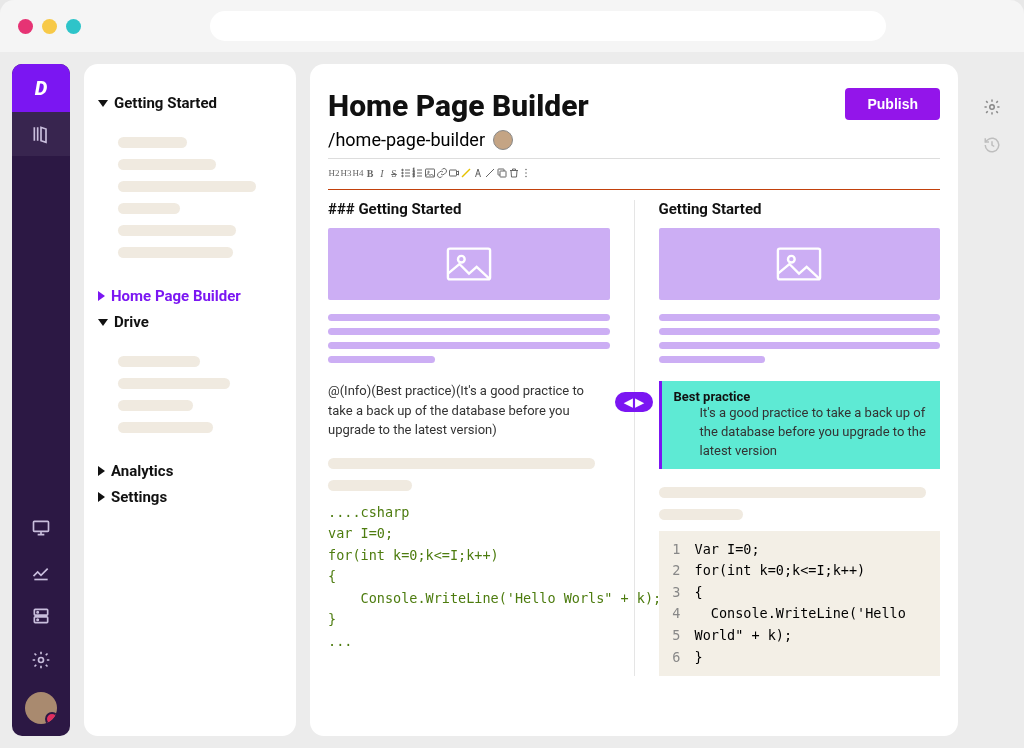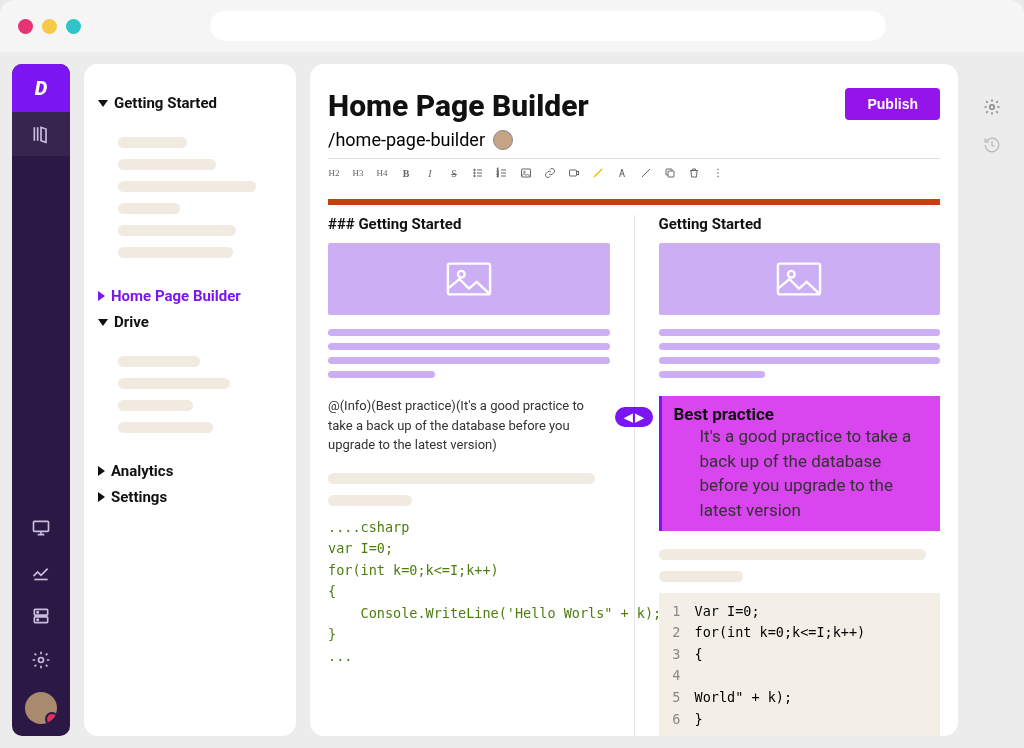--- a/index.html
+++ b/index.html
@@ -139,23 +139,23 @@
   display: flex; align-items: center; gap: 8px;
   margin-top: 6px; padding-bottom: 8px;
   border-bottom: 1px solid #ddd;
 }
 .slug { font-size: 18px; color: #000000; }
 .small-avatar {
   width: 20px; height: 20px; border-radius: 50%;
   background: #c4a484; border: 1px solid #888;
 }
 .toolbar {
-  display: flex; gap: 12px; align-items: center;
-  padding: 8px 0 20px 0;
-  border-bottom: 6px solid #c2410c;
+  display: flex; align-items: center;
+  padding: 8px 0 10px 0;
+  border-bottom: 1px solid #c2410c;
   font-size: 10px;
   color: #666;
 }
 .tb { cursor: pointer; font-family: Georgia, serif; min-width: 12px; text-align: center; }
 .tb.small { font-size: 9px; }
 .tb svg { width: 12px; height: 12px; display: block; }
 .panes {
   display: flex;
   gap: 24px;
   margin-top: 10px;
@@ -194,23 +194,23 @@
 .purple-lines { margin: 10px 0 18px; }
 .purple-line {
   height: 7px; background: #ccaef4; border-radius: 4px; margin: 7px 0;
 }
 .purple-line.short { width: 38%; }
 .raw-text {
   font-size: 13px; color: #333; line-height: 1.5;
 }
 .callout {
   border-left: 3px solid #7b16f2;
-  background: #d946ef;
+  background: #5eead4;
   padding: 8px 12px;
-  font-size: 17px;
+  font-size: 13px;
 }
 .callout-title { font-weight: 700; color: #111; }
 .callout-body { color: #333; line-height: 1.45; margin-left: 26px; }
 .ghost-lines2 { margin: 18px 0 10px; }
 .code-block {
   font-family: ui-monospace, Menlo, Consolas, monospace;
   font-size: 13.5px;
   line-height: 1.6;
   color: #4d7c0f;
 }
@@ -477,20 +477,21 @@
           <div class="ln">
               <span class="num">2</span>
               <span>for(int k=0;k&lt;=I;k++)</span>
             </div>
           <div class="ln">
               <span class="num">3</span>
               <span>{</span>
             </div>
           <div class="ln">
               <span class="num">4</span>
+              <span style="white-space:pre">  Console.WriteLine('Hello</span>
             </div>
           <div class="ln">
               <span class="num">5</span>
               <span>World" + k);</span>
             </div>
           <div class="ln">
               <span class="num">6</span>
               <span>}</span>
             </div>
         </div>

